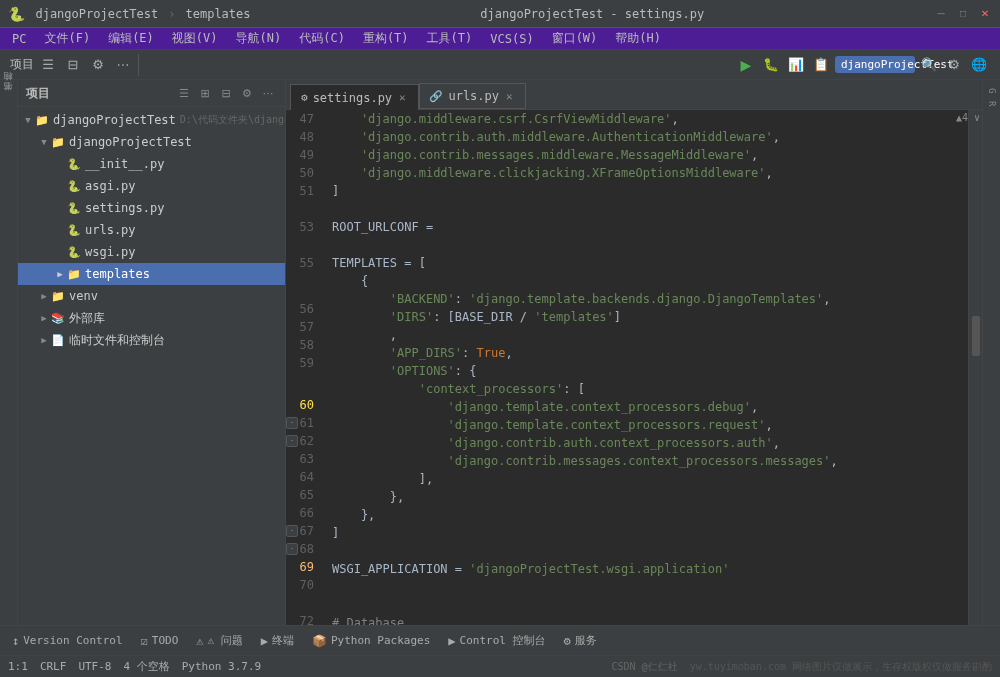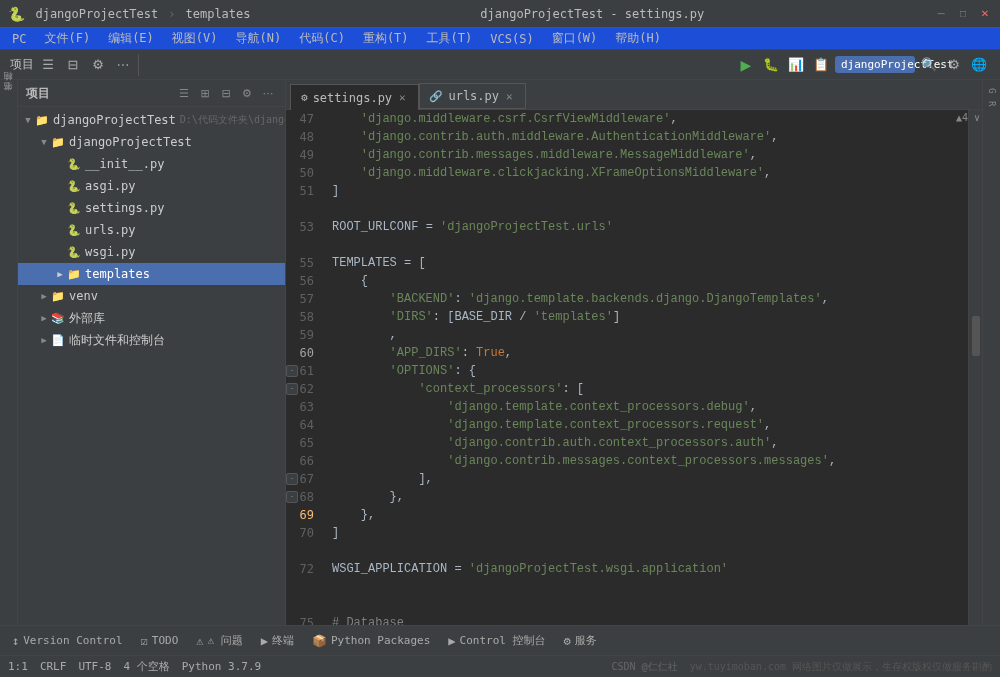--- a/index.html
+++ b/index.html
@@ -41,21 +41,21 @@
       border: none;
       cursor: pointer;
       font-size: 10px;
       display: flex; align-items: center; justify-content: center;
       color: #888;
       background: #3c3f41;
     }
 
     
     .menu-bar {
-      background: #1d4ed8;
+      background: #4c1d95;
       height: 22px;
       display: flex;
       align-items: center;
       padding: 0 4px;
       border-bottom: 1px solid #444;
       gap: 2px;
     }
     .menu-item {
       padding: 0 8px;
       height: 100%;
@@ -253,21 +253,20 @@
       padding: 0;
       line-height: 18px;
     }
     .code-line {
       height: 18px;
       display: flex;
       align-items: center;
       padding: 0 8px;
       white-space: pre;
       font-size: 12px;
-      font-family: Liberation Mono, monospace;
     }
 
     
     .kw { color: #cc7832; }
     .str { color: #6a8759; }
     .bracket { color: #a9b7c6; }
     .comment { color: #808080; }
     .var { color: #a9b7c6; }
 
     
@@ -531,25 +530,25 @@
       <div class="line-numbers">
         <div class="line-number" style="color:#606060;">47</div>
         <div class="line-number" style="color:#606060;margin-left:16px;">48</div>
         <div class="line-number" style="color:#606060;">49</div>
         <div class="line-number" style="color:#606060;">50</div>
         <div class="line-number" style="color:#606060;">51</div>
         <div class="line-number"></div>
         <div class="line-number" style="color:#606060;">53</div>
         <div class="line-number"></div>
         <div class="line-number" style="color:#606060;">55</div>
-        <div class="line-number" style="color:#606060;">56</div>
+        <div class="line-number" style="color:#606060;margin-top:28px;">56</div>
         <div class="line-number" style="color:#606060;">57</div>
         <div class="line-number" style="color:#606060;">58</div>
         <div class="line-number" style="color:#606060;">59</div>
-        <div class="line-number" style="color:#a3a3a3;">60</div>
+        <div class="line-number" style="color:#fde047;margin-top:24px;">60</div>
         <div class="line-number" style="color:#606060; position:relative;">
           <span style="position:absolute;left:0;top:3px;" class="fold-icon">-</span>
           61
         </div>
         <div class="line-number" style="color:#606060; position:relative;">
           <span style="position:absolute;left:0;top:3px;" class="fold-icon">-</span>
           62
         </div>
         <div class="line-number" style="color:#606060;">63</div>
         <div class="line-number" style="color:#606060;">64</div>
@@ -584,21 +583,21 @@
           <span class="str">    'django.contrib.messages.middleware.MessageMiddleware'</span><span class="var">,</span>
         </div>
         <div class="code-line">
           <span class="str">    'django.middleware.clickjacking.XFrameOptionsMiddleware'</span><span class="var">,</span>
         </div>
         <div class="code-line">
           <span class="bracket">]</span>
         </div>
         <div class="code-line">&nbsp;</div>
         <div class="code-line">
-          <span class="var">ROOT_URLCONF </span><span style="color:#a9b7c6;">= </span><span class="str">'djangoProjectTest.urls'</span>
+          <span class="var">ROOT_URLCONF </span><span style="color:#a9b7c6;">= </span>
         </div>
         <div class="code-line">&nbsp;</div>
         <div class="code-line">
           <span class="var">TEMPLATES </span><span>= [</span>
         </div>
         <div class="code-line">
           <span>    {</span>
         </div>
         <div class="code-line">
           <span>        </span><span class="str">'BACKEND'</span><span>: </span><span class="str">'django.template.backends.django.DjangoTemplates'</span><span>,</span>

